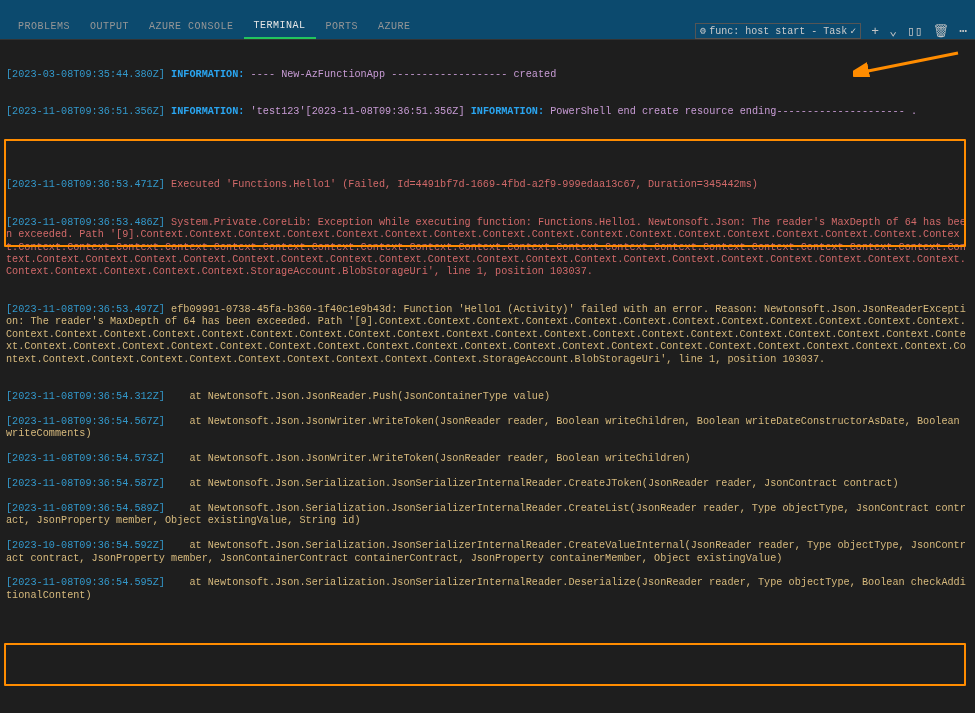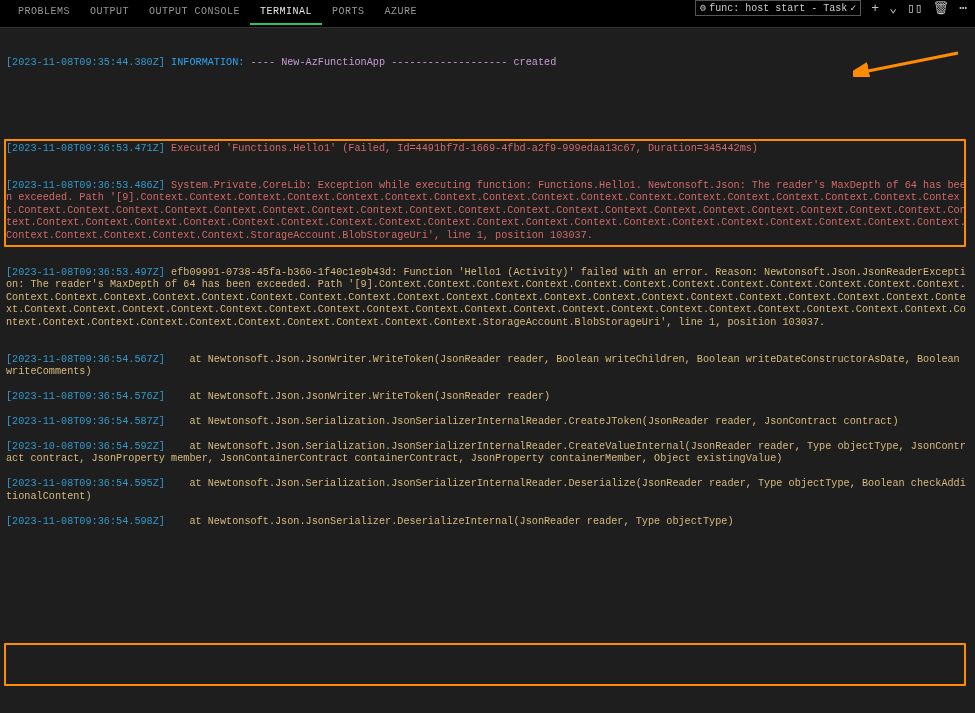--- a/index.html
+++ b/index.html
@@ -8,24 +8,24 @@
     font-family: 'Consolas', 'Courier New', monospace;
     font-size: 11px;
     color: #cccccc;
     width: 975px;
     height: 713px;
     overflow: hidden;
     position: relative;
   }
   .panel-tabs {
     display: flex;
-    align-items: flex-start;
-    background: #000000;
+    align-items: flex-end;
+    background: #0c4a6e;
     border-bottom: 1px solid #333;
-    height: 28px;
+    height: 40px;
     padding: 0 8px;
   }
   .tab {
     padding: 6px 10px;
     font-size: 10px;
     color: #969696;
     letter-spacing: 0.5px;
     cursor: pointer;
     border-bottom: 1px solid transparent;
   }
@@ -62,21 +62,21 @@
   }
   .terminal-body {
     padding: 4px 6px;
     line-height: 1.22;
     white-space: pre;
     overflow: hidden;
     font-size: 10.2px;
   }
   .line { white-space: pre-wrap; word-break: break-all; }
   .ts { color: #3399cc; }
-  .info-label { color: #2aa5f0; }
+  .info-label { color: #2aa5f0; font-weight: bold; }
   .purple { color: #c79bd4; }
   .err { color: #d16969; text-align: right; }
   .trace { color: #d7ba7d; }
   .highlight-box {
     position: absolute;
     border: 2px solid #ff8c00;
     pointer-events: none;
     border-radius: 1px;
   }
   .box1 { top: 139px; left: 4px; width: 962px; height: 108px; }
@@ -87,57 +87,59 @@
     right: 12px;
     pointer-events: none;
   }
 </style>
 </head>
 <body>
 
 <div class="panel-tabs">
   <div class="tab">PROBLEMS</div>
   <div class="tab">OUTPUT</div>
-  <div class="tab">OUTPUT CONSOLE</div>
+  <div class="tab">AZURE CONSOLE</div>
   <div class="tab active">TERMINAL</div>
   <div class="tab">PORTS</div>
   <div class="tab">AZURE</div>
   <div class="toolbar-right">
     <div class="run-task-badge badge-box">
       <span>⚙</span>
       <span>func: host start - Task</span>
       <span>✓</span>
     </div>
     <span class="toolbar-icon">+</span>
     <span class="toolbar-icon">⌄</span>
     <span class="toolbar-icon">▯▯</span>
     <span class="toolbar-icon">🗑</span>
     <span class="toolbar-icon">⋯</span>
   </div>
 </div>
 
 <div class="terminal-body">
 
-<div class="line"><span class="ts">[2023-11-08T09:35:44.380Z]</span> <span class="info-label">INFORMATION:</span> <span class="purple">---- New-AzFunctionApp ------------------- created</span></div>
+<div class="line"><span class="ts">[2023-03-08T09:35:44.380Z]</span> <span class="info-label">INFORMATION:</span> <span class="purple">---- New-AzFunctionApp ------------------- created</span></div>
 
+<div class="line"><span class="ts">[2023-11-08T09:36:51.356Z]</span> <span class="info-label">INFORMATION:</span> <span class="purple">'test123'[2023-11-08T09:36:51.356Z]</span> <span class="info-label">INFORMATION:</span> <span class="purple">PowerShell end create resource ending--------------------- .</span></div>
 
 <div class="line" style="height:11px"></div>
 
 <div class="line"><span class="ts">[2023-11-08T09:36:53.471Z]</span> <span class="err">Executed 'Functions.Hello1' (Failed, Id=4491bf7d-1669-4fbd-a2f9-999edaa13c67, Duration=345442ms)</span></div>
 
 <div class="line"><span class="ts">[2023-11-08T09:36:53.486Z]</span> <span class="err">System.Private.CoreLib: Exception while executing function: Functions.Hello1. Newtonsoft.Json: The reader's MaxDepth of 64 has been exceeded. Path '[9].Context.Context.Context.Context.Context.Context.Context.Context.Context.Context.Context.Context.Context.Context.Context.Context.Context.Context.Context.Context.Context.Context.Context.Context.Context.Context.Context.Context.Context.Context.Context.Context.Context.Context.Context.Context.Context.Context.Context.Context.Context.Context.Context.Context.Context.Context.Context.Context.Context.Context.Context.Context.Context.Context.Context.Context.Context.Context.Context.Context.Context.StorageAccount.BlobStorageUri', line 1, position 103037.</span></div>
 
 <div class="line"><span class="ts">[2023-11-08T09:36:53.497Z]</span> <span class="trace">efb09991-0738-45fa-b360-1f40c1e9b43d: Function 'Hello1 (Activity)' failed with an error. Reason: Newtonsoft.Json.JsonReaderException: The reader's MaxDepth of 64 has been exceeded. Path '[9].Context.Context.Context.Context.Context.Context.Context.Context.Context.Context.Context.Context.Context.Context.Context.Context.Context.Context.Context.Context.Context.Context.Context.Context.Context.Context.Context.Context.Context.Context.Context.Context.Context.Context.Context.Context.Context.Context.Context.Context.Context.Context.Context.Context.Context.Context.Context.Context.Context.Context.Context.Context.Context.Context.Context.Context.Context.Context.Context.Context.Context.StorageAccount.BlobStorageUri', line 1, position 103037.</span></div>
 
+<div class="line"><span class="ts">[2023-11-08T09:36:54.312Z]</span> <span class="trace">   at Newtonsoft.Json.JsonReader.Push(JsonContainerType value)</span></div>
 <div class="line"><span class="ts">[2023-11-08T09:36:54.567Z]</span> <span class="trace">   at Newtonsoft.Json.JsonWriter.WriteToken(JsonReader reader, Boolean writeChildren, Boolean writeDateConstructorAsDate, Boolean writeComments)</span></div>
-<div class="line"><span class="ts">[2023-11-08T09:36:54.576Z]</span> <span class="trace">   at Newtonsoft.Json.JsonWriter.WriteToken(JsonReader reader)</span></div>
+<div class="line"><span class="ts">[2023-11-08T09:36:54.573Z]</span> <span class="trace">   at Newtonsoft.Json.JsonWriter.WriteToken(JsonReader reader, Boolean writeChildren)</span></div>
 <div class="line"><span class="ts">[2023-11-08T09:36:54.587Z]</span> <span class="trace">   at Newtonsoft.Json.Serialization.JsonSerializerInternalReader.CreateJToken(JsonReader reader, JsonContract contract)</span></div>
+<div class="line"><span class="ts">[2023-11-08T09:36:54.589Z]</span> <span class="trace">   at Newtonsoft.Json.Serialization.JsonSerializerInternalReader.CreateList(JsonReader reader, Type objectType, JsonContract contract, JsonProperty member, Object existingValue, String id)</span></div>
 <div class="line"><span class="ts">[2023-10-08T09:36:54.592Z]</span> <span class="trace">   at Newtonsoft.Json.Serialization.JsonSerializerInternalReader.CreateValueInternal(JsonReader reader, Type objectType, JsonContract contract, JsonProperty member, JsonContainerContract containerContract, JsonProperty containerMember, Object existingValue)</span></div>
 <div class="line"><span class="ts">[2023-11-08T09:36:54.595Z]</span> <span class="trace">   at Newtonsoft.Json.Serialization.JsonSerializerInternalReader.Deserialize(JsonReader reader, Type objectType, Boolean checkAdditionalContent)</span></div>
-<div class="line"><span class="ts">[2023-11-08T09:36:54.598Z]</span> <span class="trace">   at Newtonsoft.Json.JsonSerializer.DeserializeInternal(JsonReader reader, Type objectType)</span></div>
 
 
 
 
 
 
 
 
 
 

